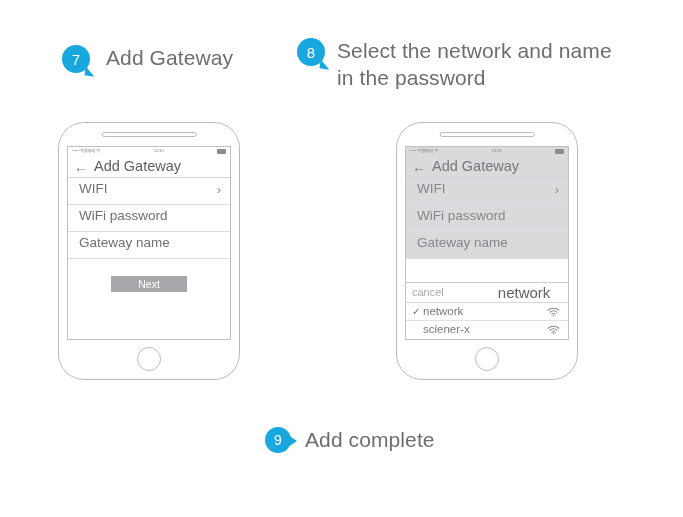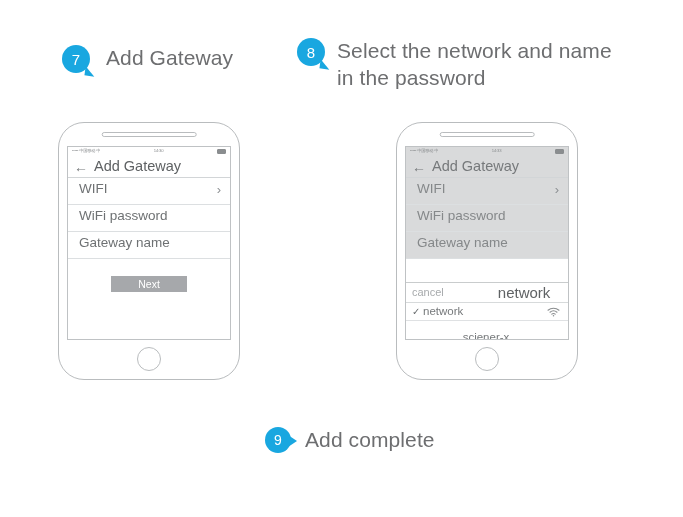--- a/index.html
+++ b/index.html
@@ -180,21 +180,21 @@
   }
   .sheet-cancel{font-size:11px;color:#a7aaac;line-height:1;}
   .sheet-title{font-size:15px;color:#5f6264;margin-left:11px;line-height:1;}
   .wifi-row{
     height:18px;
     display:flex;align-items:center;
     padding:0 8px 0 6px;
     border-bottom:1px solid #dfe1e3;
     box-sizing:border-box;
   }
-  .wifi-row:last-child{border-bottom:none;flex-direction:column;}
+  .wifi-row:last-child{border-bottom:none;}
   .wifi-check{
     width:11px;flex:0 0 11px;
     font-size:10px;color:#6a6d6f;line-height:1;
   }
   .wifi-name{font-size:11.5px;color:#76797b;line-height:1;}
   .wifi-sig{margin-left:auto;display:flex;align-items:center;}
   .wifi-sig svg{display:block;}
 </style>
 </head>
 <body>

